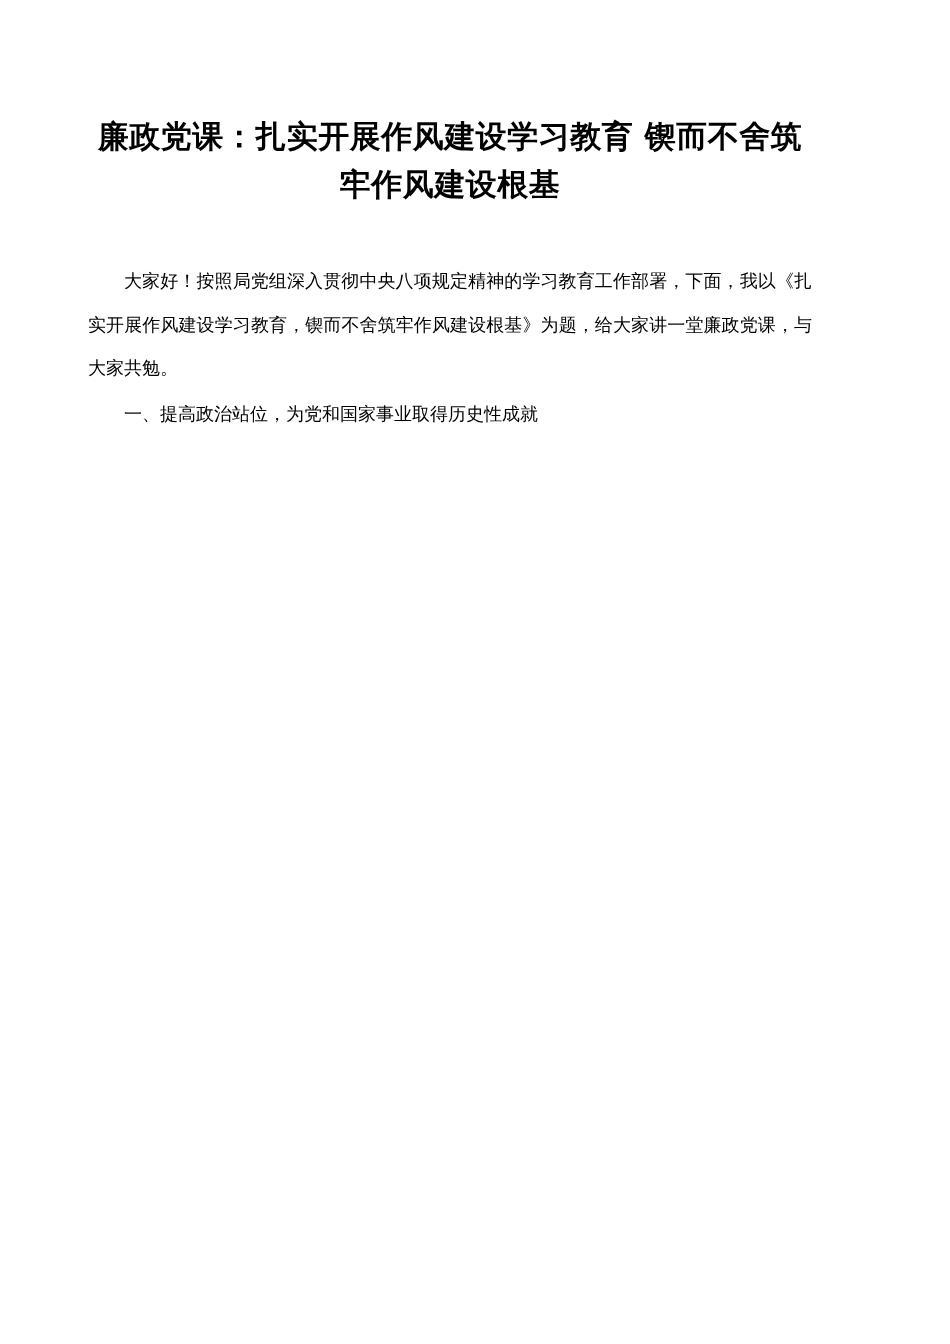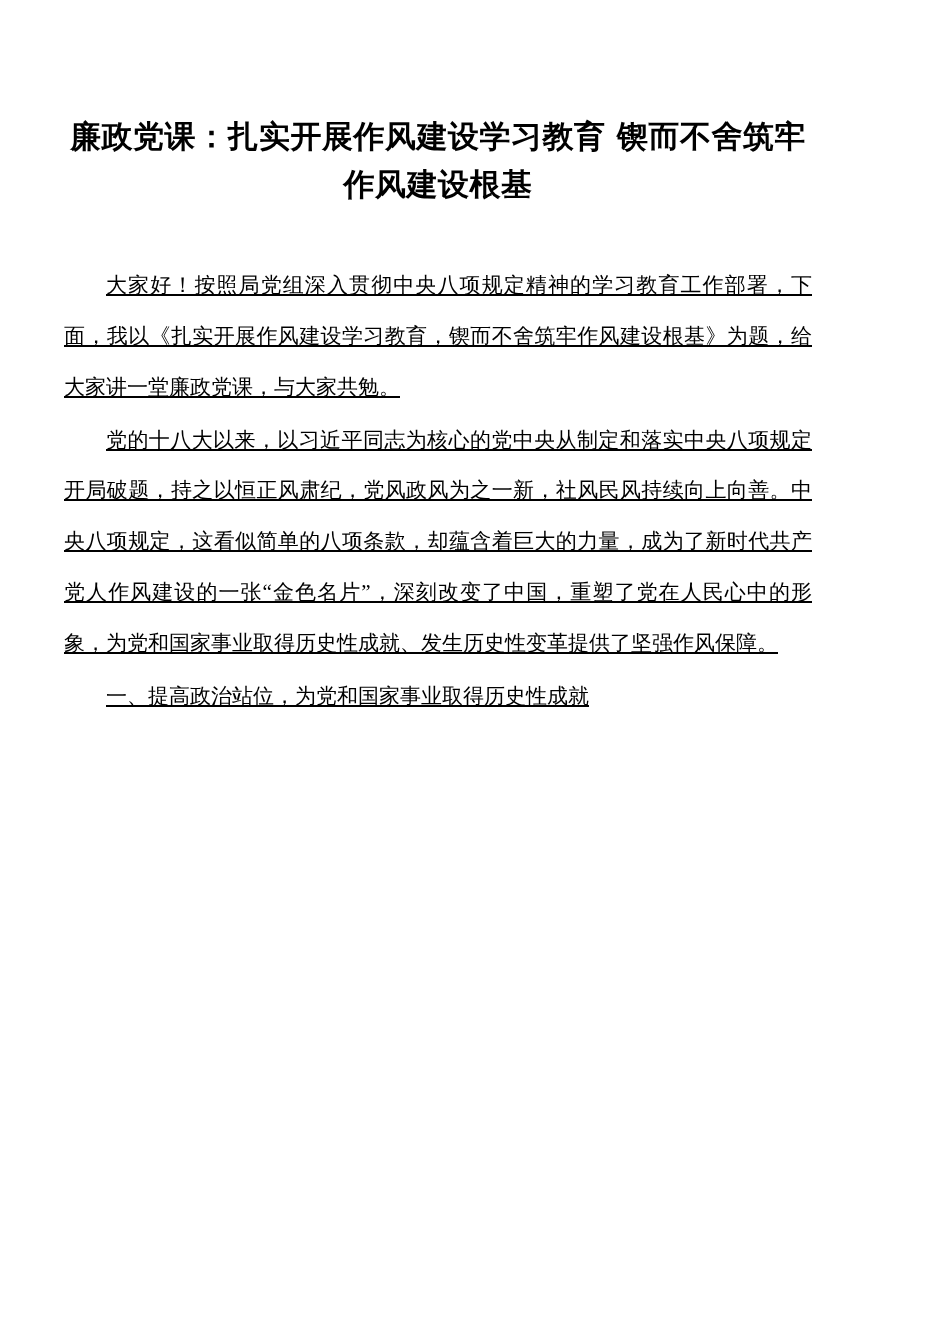--- a/index.html
+++ b/index.html
@@ -13,59 +13,57 @@
     height: 1344px;
     font-family: "Liberation Serif", "DejaVu Serif", serif;
     color: #000000;
     overflow: hidden;
   }
   .page {
     position: relative;
     width: 950px;
     height: 1344px;
     box-sizing: border-box;
-    padding: 112px 138px 0 64px;
+    padding: 112px 138px 0 88px;
     background: #ffffff;
   }
   .doc-title {
     font-family: "DejaVu Serif", "Liberation Serif", serif;
     font-weight: bold;
     font-size: 31px;
     line-height: 1.55;
     text-align: center;
     letter-spacing: 0.5px;
     margin: 0 0 52px 0;
     word-break: break-all;
   }
   .salutation {
     font-size: 21px;
     line-height: 1.9;
     margin: 0 0 16px 0;
     text-align: justify;
     text-justify: inter-ideograph;
   }
   .para {
-    font-size: 21px;
+    font-size: 18px;
     line-height: 2.42;
     margin: 0 0 2px 0;
     text-indent: 2em;
     text-align: justify;
     text-justify: inter-ideograph;
     word-break: break-all;
-    text-decoration: underline;
   }
 </style>
 </head>
 <body>
 
 <div class="page">
 
   <h1 class="doc-title">廉政党课：扎实开展作风建设学习教育 锲而不舍筑牢作风建设根基</h1>
 
 
   <p class="para">大家好！按照局党组深入贯彻中央八项规定精神的学习教育工作部署，下面，我以《扎实开展作风建设学习教育，锲而不舍筑牢作风建设根基》为题，给大家讲一堂廉政党课，与大家共勉。</p>
 
-  <p class="para">党的十八大以来，以习近平同志为核心的党中央从制定和落实中央八项规定开局破题，持之以恒正风肃纪，党风政风为之一新，社风民风持续向上向善。中央八项规定，这看似简单的八项条款，却蕴含着巨大的力量，成为了新时代共产党人作风建设的一张“金色名片”，深刻改变了中国，重塑了党在人民心中的形象，为党和国家事业取得历史性成就、发生历史性变革提供了坚强作风保障。</p>
 
   <p class="para">一、提高政治站位，为党和国家事业取得历史性成就</p>
 
 
 </div>
 
 </body></html>

